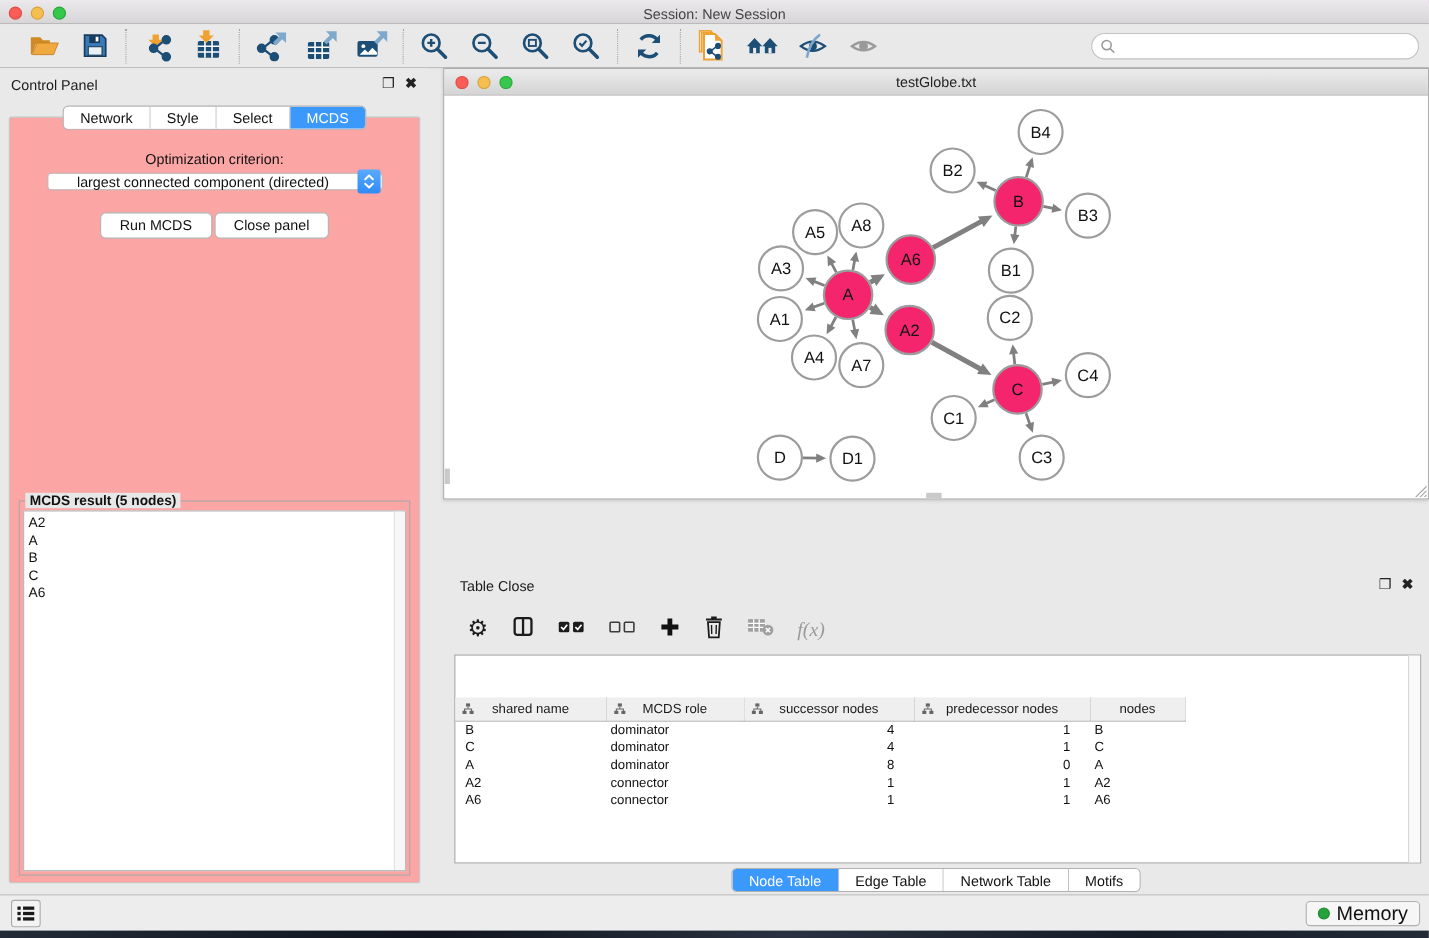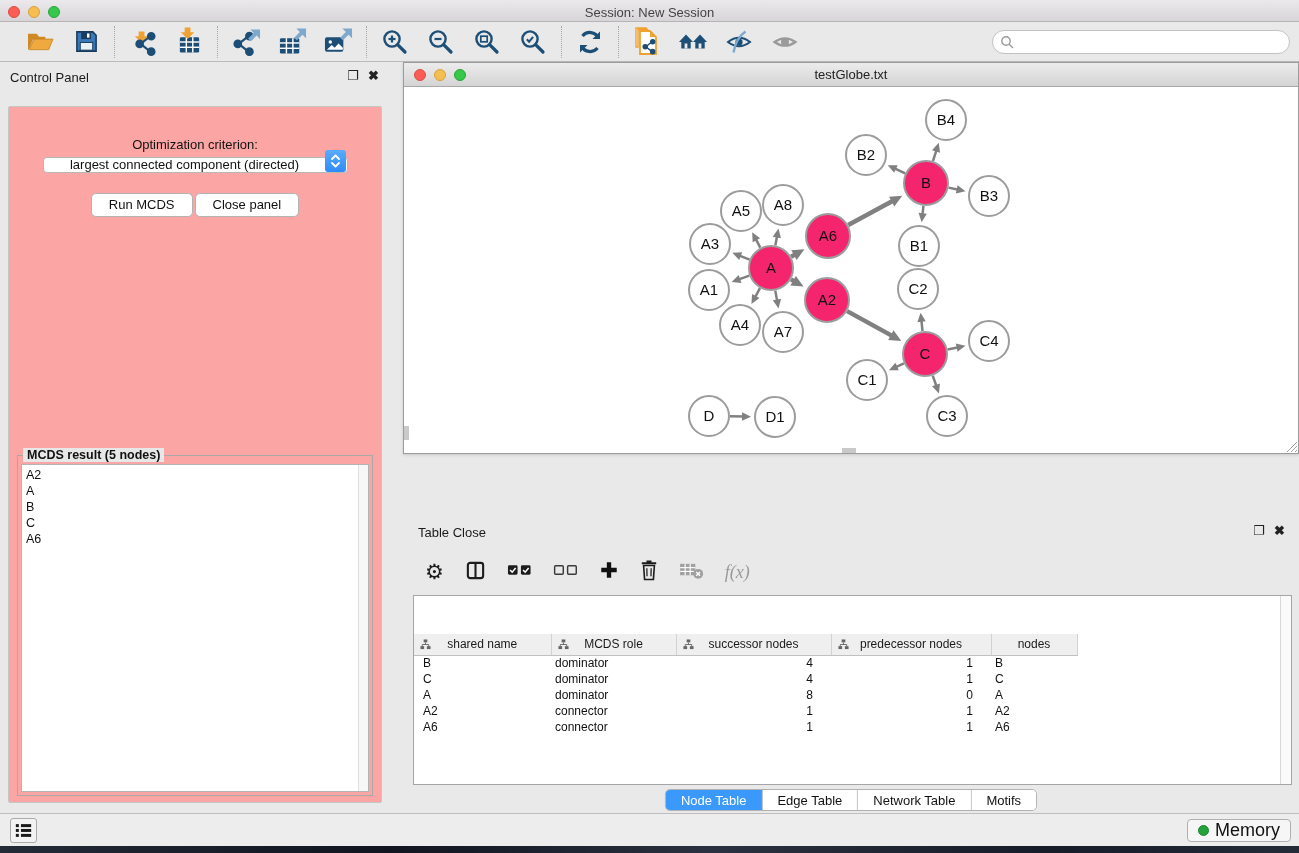--- a/index.html
+++ b/index.html
@@ -37,21 +37,21 @@
   .win-ctl { position:absolute; top:6px; font-size:13px; color:#222; cursor:default; }
   .seg-tabs { display:flex; border:1px solid #b1b1b1; border-radius:5px; overflow:hidden; background:#fff; height:22px; }
   .seg-tab { padding:0 15px; font-size:13px; line-height:21px; color:#111; background:#fff; border-right:1px solid #c2c2c2; cursor:default; }
   .seg-tab:last-child { border-right:none; }
   .seg-tab.active { background:#3b99fc; color:#fff; }
   #cp-tabs { left:50%; transform:translateX(-50%); top:34px; z-index:2; }
   #cp-body { left:8px; right:8px; top:44px; bottom:10px; background:#fca5a5;
     border:1px solid #c6c6c6; border-radius:2px; }
   #opt-label { width:100%; text-align:center; top:30px; font-size:13px; color:#111; }
   #mcds-dropdown { left:34px; right:33px; top:50px; height:16px; background:#fff; border:1px solid #b7b7b7;
-    border-radius:4px; display:flex; align-items:flex-end; }
+    border-radius:4px; display:flex; align-items:center; }
   #mcds-dropdown .dd-text { flex:1; text-align:center; font-size:13px; color:#111; }
   .dd-stepper { width:21px; height:22px; margin-right:1px; border-radius:3px;
     background:linear-gradient(#5aabfd,#2f8bf7); display:flex; flex-direction:column;
     align-items:center; justify-content:center; color:#fff; }
   .dd-stepper svg { display:block; }
   #cp-buttons { width:100%; top:86px; display:flex; justify-content:center; gap:2px; }
   .push-btn { height:24px; padding:0 17px; background:#fff; border:1px solid #b3b3b3; border-radius:5px;
     font-size:13px; color:#111; line-height:22px; cursor:default; }
   #result-group { left:8px; right:8px; top:348px; bottom:6px; border:1px solid #a9a9a9; }
   #result-legend { position:absolute; top:-8px; left:5px; background:#e7e7e7; padding:0 4px; font-size:12.5px; color:#111;font-weight:bold; }
@@ -344,20 +344,26 @@
           <line x1="9.2" y1="9.2" x2="13" y2="13" stroke="#9a9a9a" stroke-width="1.4"></line>
         </svg></span>
     <input id="search-input" placeholder="" style="">
   </div>
 </div>
 
 <div id="control-panel" class="abs">
   <div id="cp-header" class="abs panel-title">Control Panel</div>
   <span class="win-ctl" style="right:31px;">❐</span>
   <span class="win-ctl" style="right:11px; font-weight:bold;">✖</span>
+  <div id="cp-tabs" class="abs seg-tabs">
+      <span class="seg-tab">Network</span>
+      <span class="seg-tab">Style</span>
+      <span class="seg-tab">Select</span>
+      <span class="seg-tab active">MCDS</span>
+    </div>
   <div id="cp-body" class="abs">
     <div id="opt-label" class="abs">Optimization criterion:</div>
     <div id="mcds-dropdown" class="abs">
       <span class="dd-text">largest connected component (directed)</span>
       <span class="dd-stepper">
         <svg width="11" height="16" viewBox="0 0 11 16">
             <path d="M2 6 L5.5 2.5 L9 6" fill="none" stroke="#fff" stroke-width="1.8" stroke-linecap="round" stroke-linejoin="round"></path>
             <path d="M2 10 L5.5 13.5 L9 10" fill="none" stroke="#fff" stroke-width="1.8" stroke-linecap="round" stroke-linejoin="round"></path>
           </svg>
       </span>

